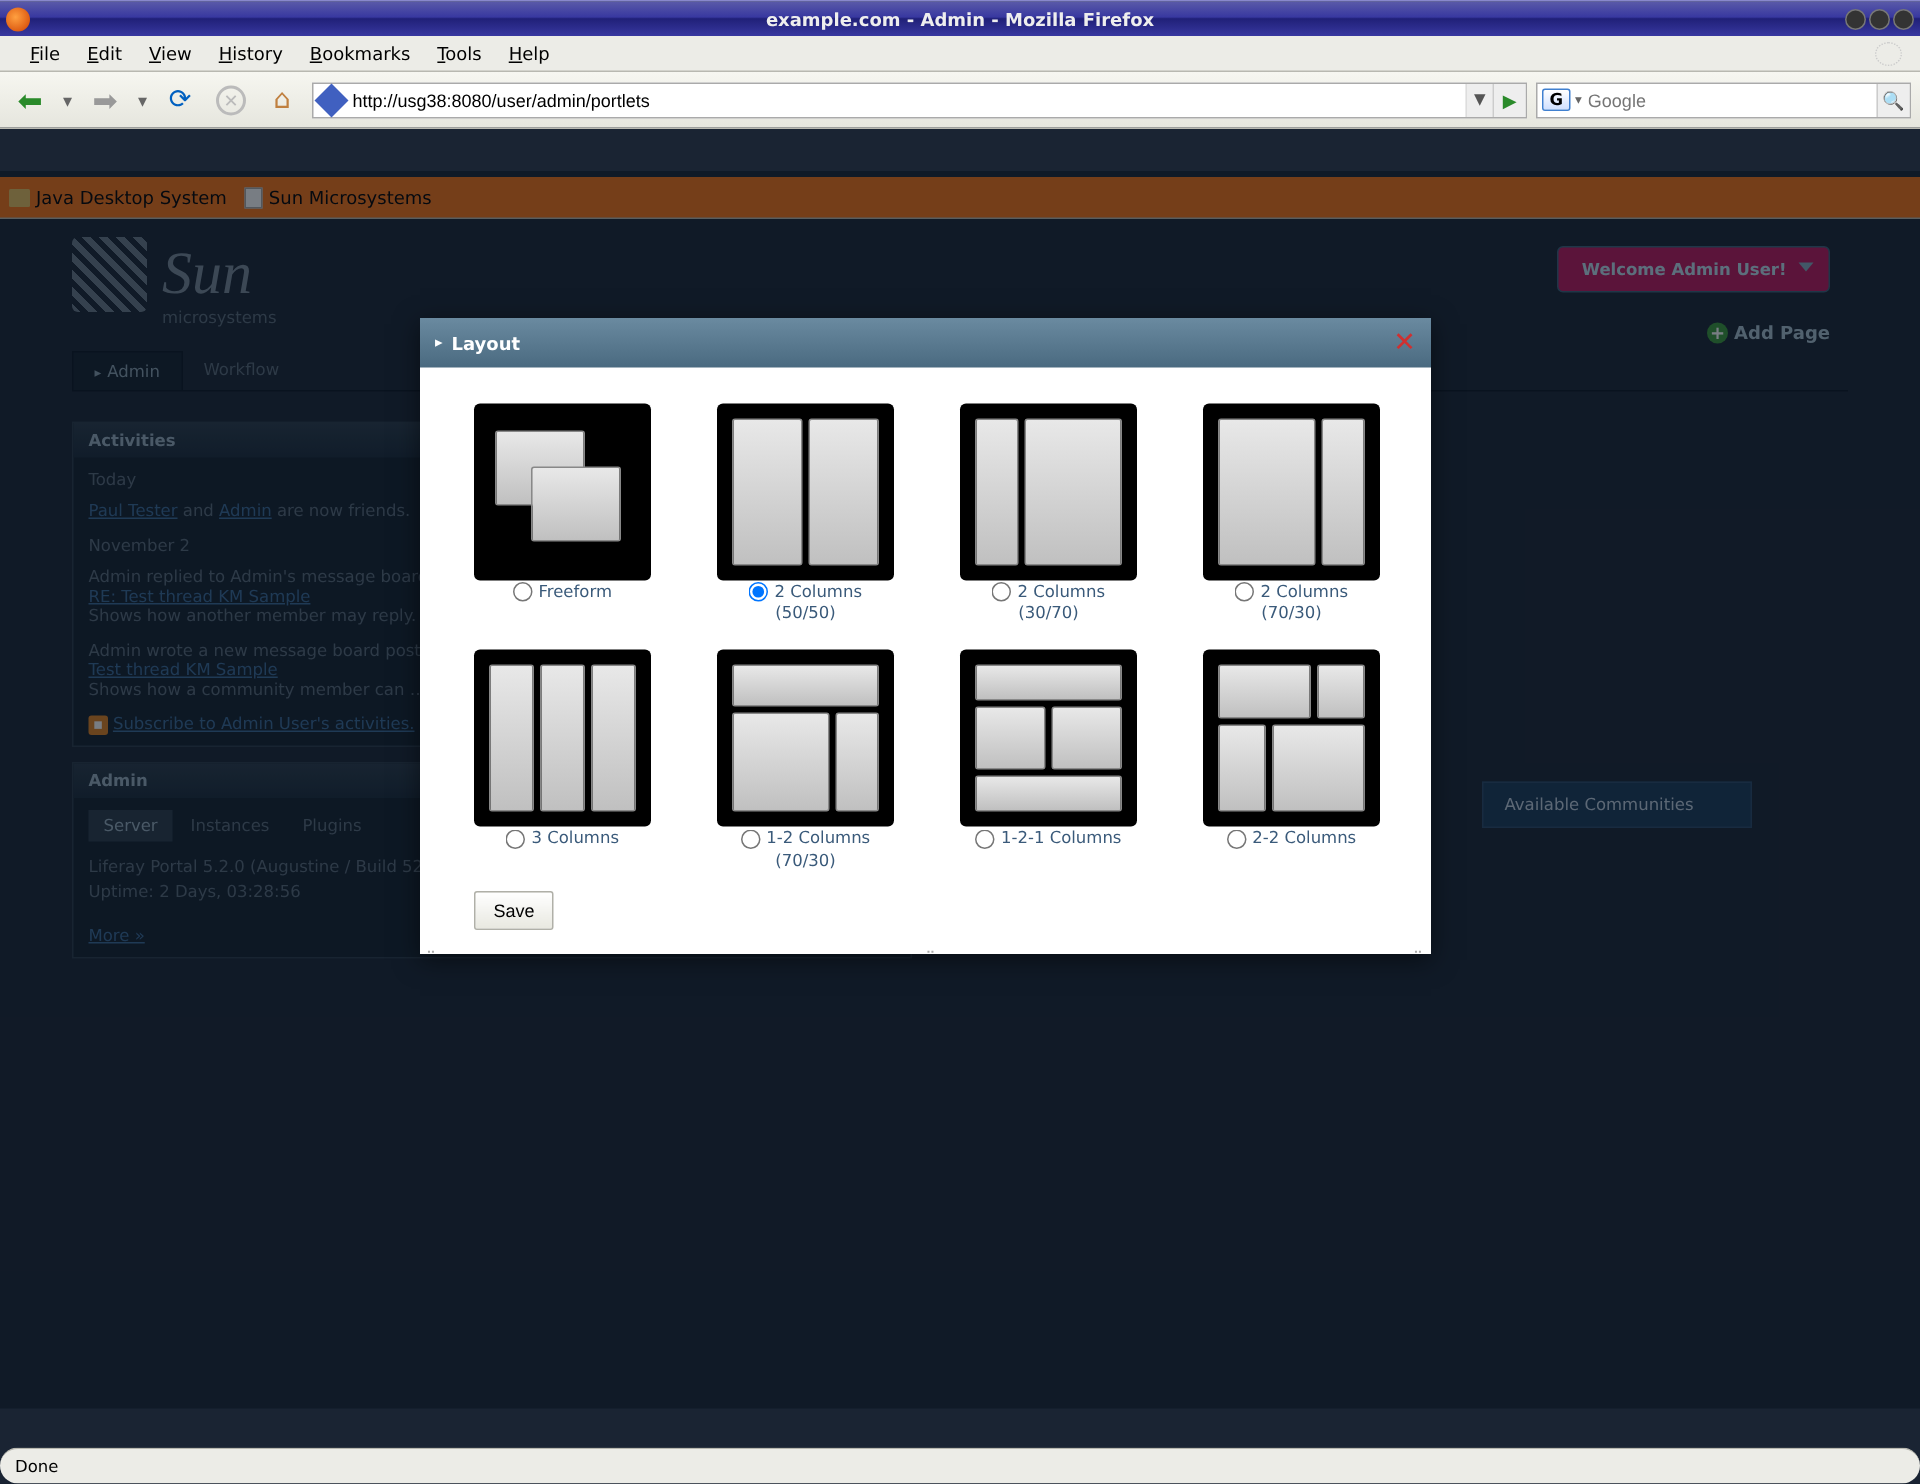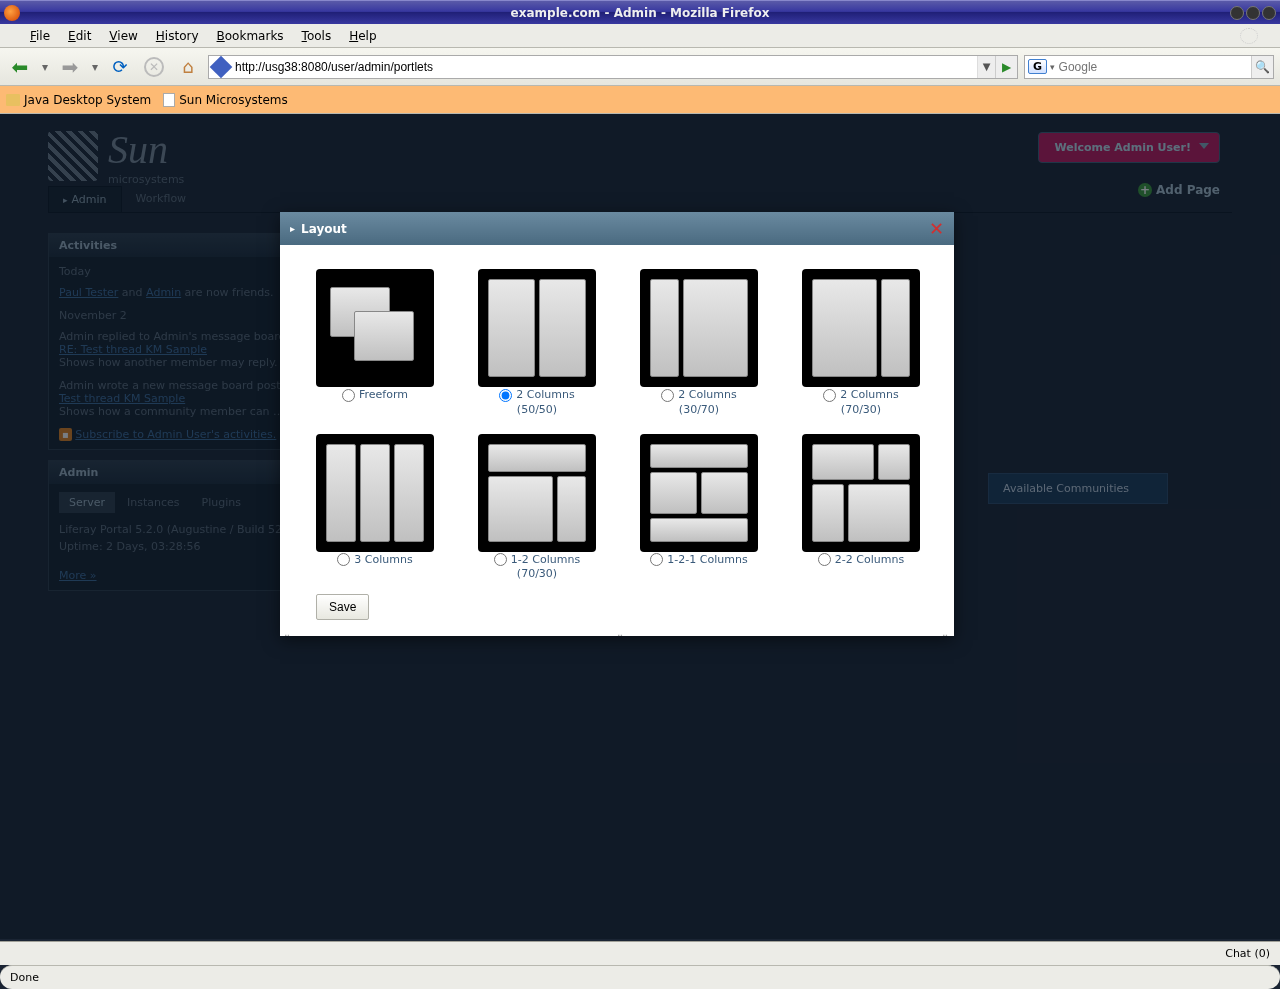--- a/index.html
+++ b/index.html
@@ -6,21 +6,21 @@
 body { font-family: "DejaVu Sans", Arial, sans-serif; font-size: 12px; background: #1a2433; width: 1280px; height: 989px; overflow: hidden; position: relative; }
 
 
 .titlebar { height: 24px; background: linear-gradient(#5a5aa8, #3838a0 45%, #202078 50%, #3838a0); display: flex; align-items: center; padding: 0 4px; color: #fff; font-size: 12px; position: relative; border-top: 1px solid #8888cc; }
 .titlebar .ff-icon { width: 16px; height: 16px; background: radial-gradient(circle at 40% 40%, #ffa040, #d04000); border-radius: 50%; margin-right: 6px; }
 .titlebar .title { position: absolute; left: 50%; transform: translateX(-50%); font-weight: bold; color: #eee; }
 .titlebar .win-controls { position: absolute; right: 4px; display: flex; gap: 2px; }
 .titlebar .win-controls span { width: 14px; height: 14px; border-radius: 50%; background: #333; border: 1px solid #777; }
 
 
-.menubar { height: 24px; background: #ecece7; border-bottom: 1px solid #b8b8b0; display: flex; align-items: center; padding: 0 22px; gap: 2px; }
+.menubar { height: 24px; background: #ecece7; border-bottom: 1px solid #b8b8b0; display: flex; align-items: center; padding: 0 12px; gap: 2px; }
 .menubar span { padding: 2px 8px; cursor: pointer; }
 .menubar span:first-letter { text-decoration: underline; }
 .menubar .spacer { flex: 1; }
 
 
 .navbar { height: 38px; background: linear-gradient(#f6f6f0, #e6e6de); border-bottom: 1px solid #b8b8b0; display: flex; align-items: center; padding: 0 6px; gap: 6px; }
 .nav-btn { width: 28px; height: 28px; border-radius: 3px; display: flex; align-items: center; justify-content: center; }
 .nav-back { color: #2a8a2a; font-size: 20px; }
 .nav-fwd { color: #999; font-size: 20px; }
 .drop { width: 10px; text-align: center; color: #666; }
@@ -31,31 +31,31 @@
 .addr-bar .site-icon { width: 16px; height: 16px; margin: 0 4px; background: #4060c0; transform: rotate(45deg); }
 .addr-bar input { flex: 1; border: none; outline: none; font-size: 12px; padding: 2px; background: transparent; }
 .addr-bar .hist-drop { width: 18px; text-align: center; border-left: 1px solid #ddd; background: #eee; color:#555; font-size:10px; height:100%; display:flex; align-items:center; justify-content:center;}
 .addr-bar .go { width: 22px; background: #eee; border-left: 1px solid #ccc; text-align: center; color: #2a8a2a; height:100%; display:flex; align-items:center; justify-content:center;}
 .search-bar { width: 250px; display: flex; height: 24px; border: 1px solid #aaa; background: #fff; align-items: center; }
 .search-bar .eng-icon { padding: 0 4px; font-size: 11px; font-weight: bold; border: 1px solid #4080d0; border-radius: 2px; margin: 0 3px; background: linear-gradient(#fff, #d0e0ff); }
 .search-bar input { flex: 1; border: none; outline: none; font-size: 12px; color: #000000; padding: 2px; background: transparent; }
 .search-bar .go { width: 22px; text-align: center; background: #eee; border-left: 1px solid #ccc; height:100%; display:flex; align-items:center; justify-content:center;}
 
 
-.bookbar { height: 28px; background: #fdba74; border-bottom: 1px solid #b8b8b0; display: flex; padding: 0 6px; gap: 12px; }
+.bookbar { height: 28px; background: #f97316; border-bottom: 1px solid #b8b8b0; display: flex; padding: 0 6px; gap: 12px; margin-top: 32px; }
 .bookbar .bk { display: flex; align-items: center; gap: 4px; cursor: pointer; }
 .bookbar .folder-i { width: 14px; height: 12px; background: #e8c060; border-radius: 1px; }
 .bookbar .doc-i { width: 12px; height: 14px; background: #fff; border: 1px solid #aaa; }
 
 
 .page { position: relative; background: #1a2433; height: 850px; overflow: hidden; }
 .page-inner { padding: 12px 48px; }
 
 
-.logo { display: flex; align-items: center; gap: 10px; color: #6a7a8a; margin-bottom: 0; }
+.logo { display: flex; align-items: flex-start; gap: 10px; color: #6a7a8a; margin-bottom: 16px; }
 .logo-mark { width: 50px; height: 50px; border-radius: 4px; background: repeating-linear-gradient(45deg, #6a7a8a 0 4px, transparent 4px 8px); }
 .logo-text .big { font-family: serif; font-size: 40px; font-style: italic; color: #7a8a9a; }
 .logo-text .small { font-size: 11px; color: #5a6a7a; }
 
 .top-actions { position: absolute; right: 60px; top: 18px; display: flex; flex-direction: column; align-items: flex-end; gap: 20px; }
 .welcome-pill { background: #be185d; border: 1px solid #3a627c; color: #c0e0f0; padding: 8px 28px 8px 16px; border-radius: 4px; font-weight: bold; font-size: 11px; position: relative; }
 .welcome-pill .tri { position: absolute; right: 10px; top: 10px; width: 0; height: 0; border-left: 5px solid transparent; border-right: 5px solid transparent; border-top: 6px solid #88aac0; }
 .addpage { color: #a8c0d0; font-size: 12px; font-weight: bold; display: flex; align-items: center; gap: 4px; cursor: pointer; }
 .addpage .plus { width: 14px; height: 14px; border-radius: 50%; background: #3a9a3a; color: #fff; display:flex; align-items:center; justify-content:center; font-size:12px;}
 
@@ -363,19 +363,16 @@
 
     </div>
     <button class="save-btn">Save</button>
   </div>
   <span class="resize-dots" style="bottom:2px;left:4px">⣀</span>
   <span class="resize-dots" style="bottom:2px;left:50%">⣀</span>
   <span class="resize-dots" style="bottom:2px;right:4px">⣀</span>
 </div>
 
 <div class="chat-bar">
-  <div class="chat-strip">
-    <span class="label">Chat (0)</span>
-  </div>
   <div class="status">
     <span>Done</span>
   </div>
 </div>
 
 </body></html>

